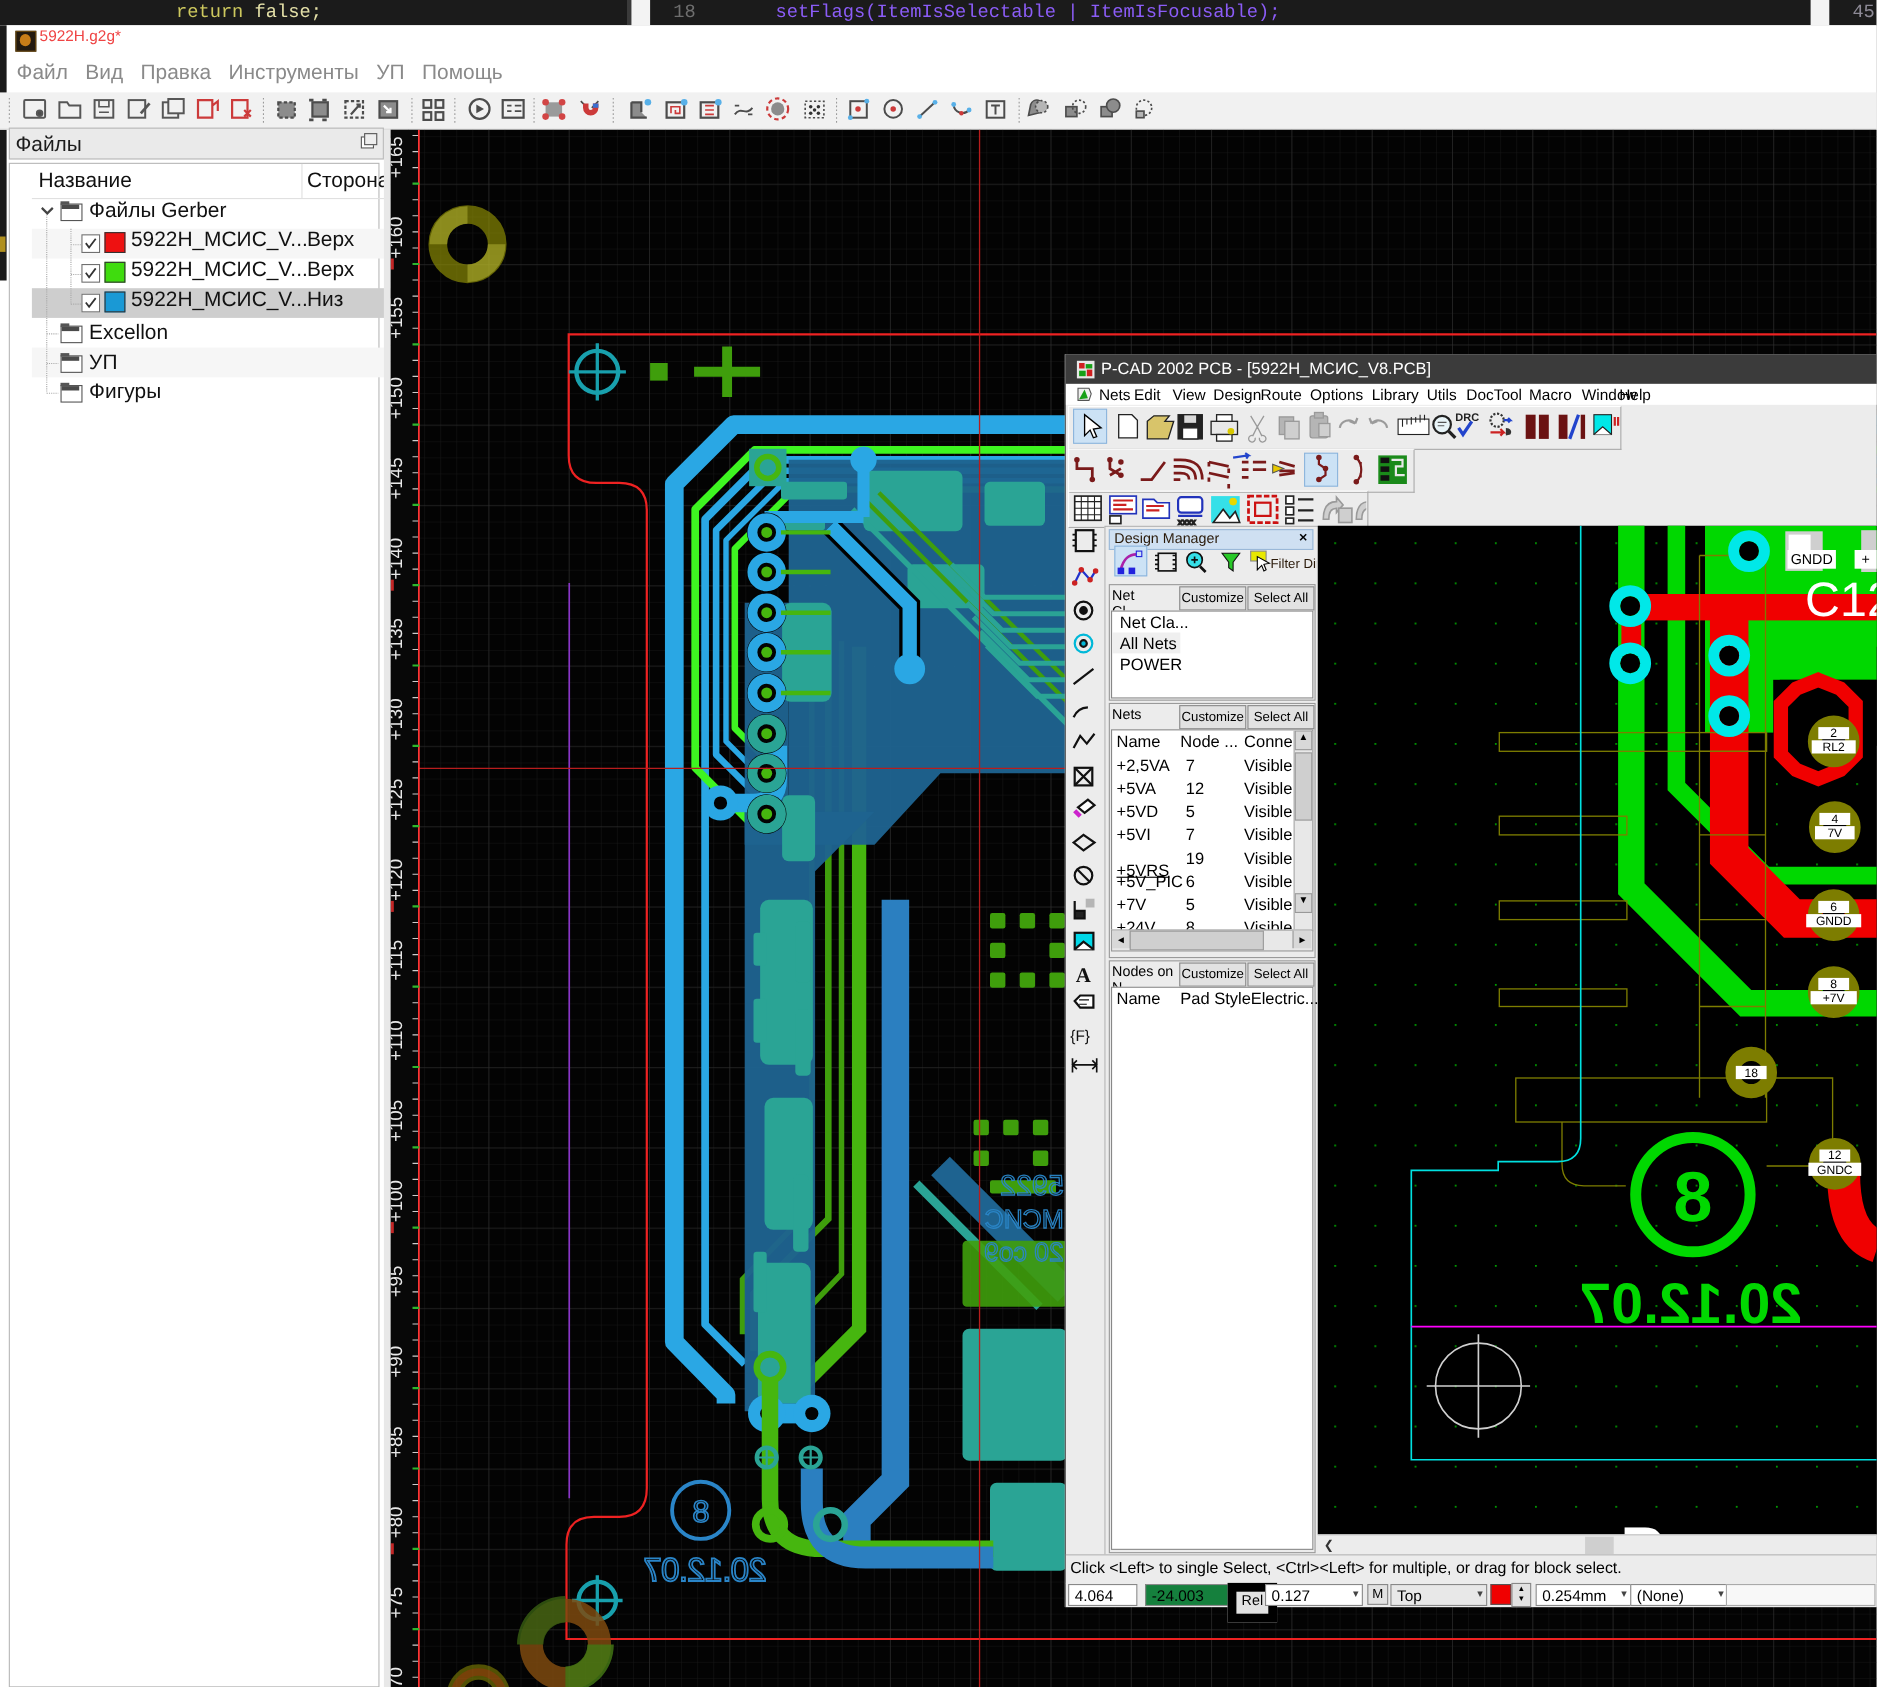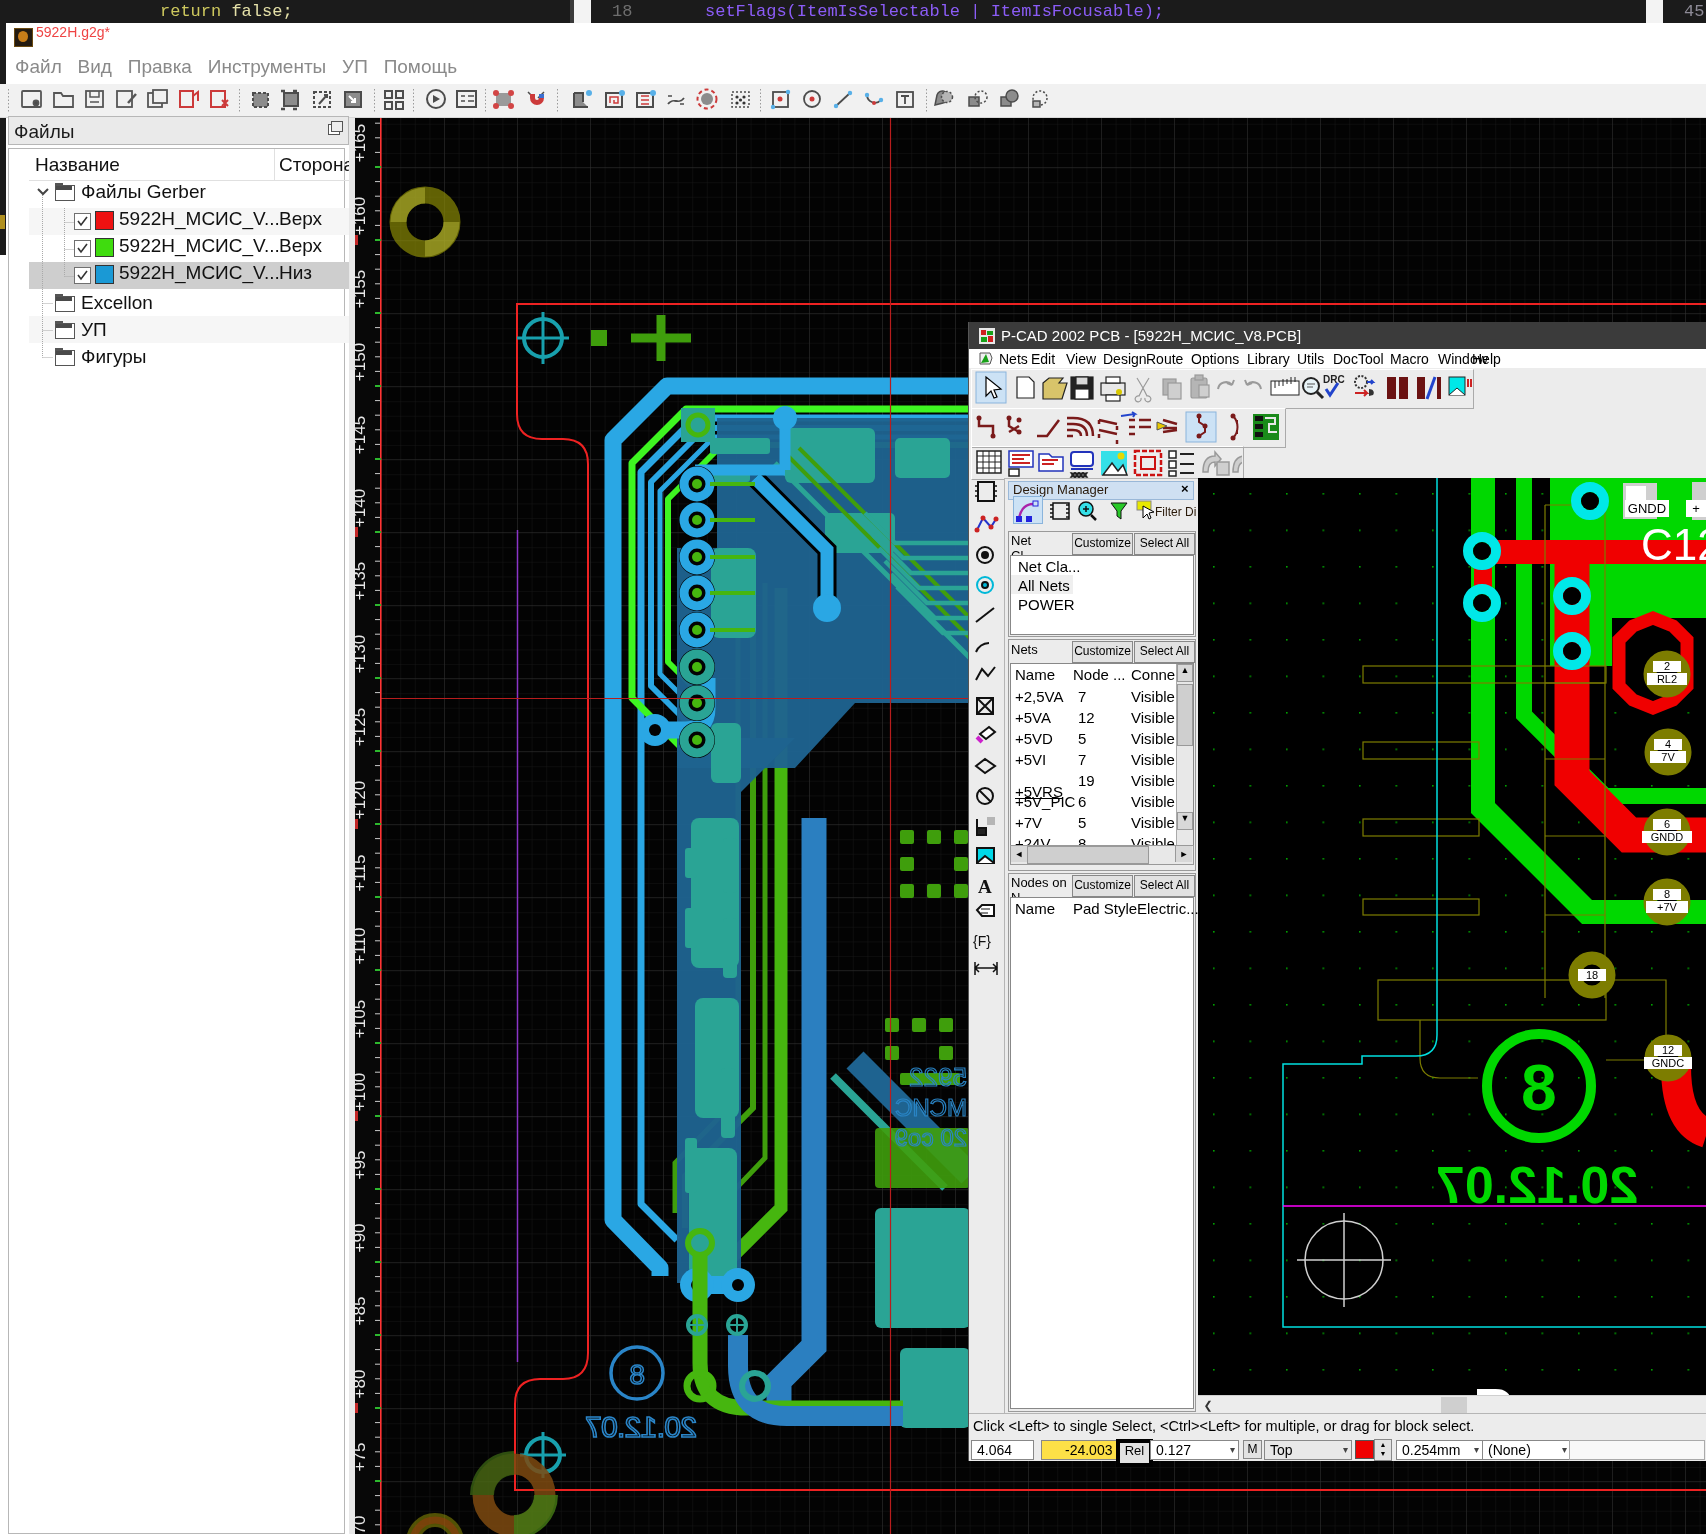--- a/index.html
+++ b/index.html
@@ -846,22 +846,22 @@
   <div class="abs" style="left:229px;top:1073px;width:509px;height:18px;background:#ececec;border-top:1px solid #cfcfcf;">
     <div class="abs" style="left:2px;top:1px;width:16px;height:16px;font-size:11px;color:#333;text-align:center;line-height:16px;">❮</div>
     <div class="abs" style="left:243px;top:1px;width:26px;height:16px;background:#cfcfcf;"></div>
   </div>
 
   <div class="abs" style="left:0;top:1091px;width:738px;height:26px;background:#ececec;border-top:1px solid #b5b5b5;">
     <div class="abs" style="left:4px;top:4px;font-size:14.5px;color:#000;">Click &lt;Left&gt; to single Select, &lt;Ctrl&gt;&lt;Left&gt; for multiple, or drag for block select.</div>
   </div>
   <div class="abs" style="left:0;top:1117px;width:738px;height:22px;background:#ececec;">
     <div class="abs" style="left:2px;top:1px;width:56px;height:18px;background:#fff;border:1px solid #888;font-size:14px;padding-left:5px;line-height:18px;">4.064</div>
-    <div class="abs" style="left:72px;top:1px;width:70px;height:18px;background:#fde047;border:1px solid #888;font-size:14px;padding-left:23px;line-height:18px;">-24.003</div>
-    <div class="abs" style="left:147px;top:0;width:29px;height:20px;background:#e2e2e2;border:4px solid #000000;font-size:13px;text-align:center;line-height:16px;">Rel</div>
+    <div class="abs" style="left:72px;top:1px;width:70px;height:18px;background:#15803d;border:1px solid #888;font-size:14px;padding-left:5px;line-height:18px;">-24.003</div>
+    <div class="abs" style="left:147px;top:0;width:29px;height:20px;background:#e2e2e2;border:8px solid #000000;font-size:13px;text-align:center;line-height:16px;">Rel</div>
     <div class="abs" style="left:181px;top:1px;width:82px;height:18px;background:#fff;border:1px solid #888;font-size:14px;padding-left:5px;line-height:18px;">0.127<span style="position:absolute;right:3px;color:#444;font-size:10px;">▾</span></div>
     <div class="abs" style="left:274px;top:1px;width:17px;height:17px;background:#e2e2e2;border:1px solid #888;font-size:12px;text-align:center;line-height:16px;">M</div>
     <div class="abs" style="left:295px;top:1px;width:81px;height:18px;background:#e8e8e8;border:1px solid #888;font-size:14px;padding-left:5px;line-height:18px;">Top<span style="position:absolute;right:3px;color:#444;font-size:10px;">▾</span></div>
     <div class="abs" style="left:386px;top:1px;width:17px;height:17px;background:#f00000;border:1px solid #555;"></div>
     <div class="abs" style="left:405px;top:0;width:16px;height:20px;background:#e2e2e2;border:1px solid #888;font-size:7px;text-align:center;line-height:9px;">▲<br>▼</div>
     <div class="abs" style="left:427px;top:1px;width:80px;height:18px;background:#fff;border:1px solid #888;font-size:14px;padding-left:5px;line-height:18px;">0.254mm<span style="position:absolute;right:3px;color:#444;font-size:10px;">▾</span></div>
     <div class="abs" style="left:513px;top:1px;width:82px;height:18px;background:#fff;border:1px solid #888;font-size:14px;padding-left:5px;line-height:18px;">(None)<span style="position:absolute;right:3px;color:#444;font-size:10px;">▾</span></div>
     <div class="abs" style="left:600px;top:1px;width:134px;height:18px;background:#f8f8f8;border:1px solid #aaa;"></div>
   </div>
 </div>

